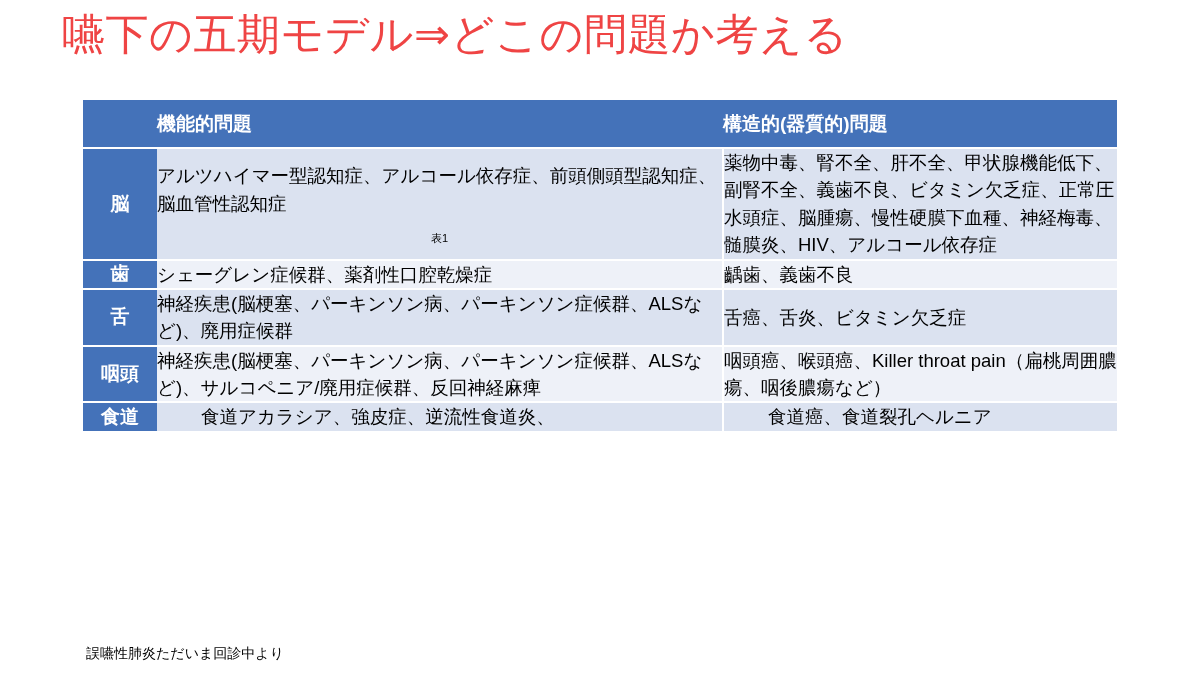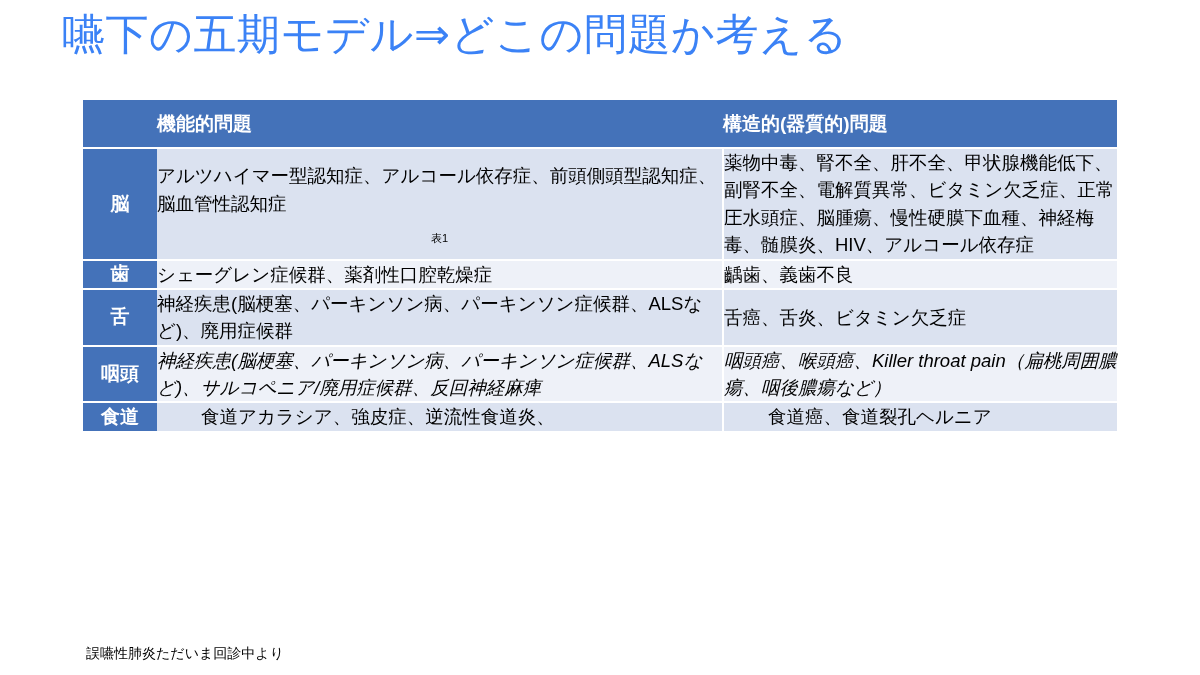--- a/index.html
+++ b/index.html
@@ -20,21 +20,21 @@
     height: 675px;
     box-sizing: border-box;
   }
   .slide-title {
     position: absolute;
     left: 62px;
     top: 8px;
     font-size: 43px;
     line-height: 1.25;
     letter-spacing: 0.5px;
-    color: #3b82f6;
+    color: #ef4444;
     white-space: nowrap;
   }
   .table-wrap {
     position: absolute;
     left: 83px;
     top: 100px;
     width: 960px;
   }
   table.matrix {
     border-collapse: collapse;
@@ -74,21 +74,21 @@
   td.cell {
     font-size: 18.5px;
     line-height: 1.48;
     padding: 10px 13px 11px 13px;
     border-top: 2px solid #ffffff;
     color: #000000;
   }
   .band-a td.cell { background: #dbe2f0; }
   .band-b td.cell { background: #eef1f8; }
   .band-c td.cell { background: #dbe2f0; }
-  .band-d td.cell { background: #eef1f8; font-style: italic; }
+  .band-d td.cell { background: #eef1f8; }
   .band-e td.cell { background: #dbe2f0; padding-left: 44px; }
 
   .cell-func { border-right: 2px solid #ffffff; }
 
   .note-sup {
     display: block;
     text-align: center;
     font-size: 11px;
     line-height: 1.3;
     margin-top: 14px;
@@ -123,21 +123,21 @@
           <th>構造的(器質的)問題</th>
         </tr>
       </thead>
       <tbody>
         <tr class="band-a">
           <td class="row-label">脳</td>
           <td class="cell cell-func">
             <span>アルツハイマー型認知症、アルコール依存症、前頭側頭型認知症、脳血管性認知症</span>
             <span class="note-sup">表1</span>
           </td>
-          <td class="cell">薬物中毒、腎不全、肝不全、甲状腺機能低下、副腎不全、電解質異常、ビタミン欠乏症、正常圧水頭症、脳腫瘍、慢性硬膜下血種、神経梅毒、髄膜炎、HIV、アルコール依存症</td>
+          <td class="cell">薬物中毒、腎不全、肝不全、甲状腺機能低下、副腎不全、義歯不良、ビタミン欠乏症、正常圧水頭症、脳腫瘍、慢性硬膜下血種、神経梅毒、髄膜炎、HIV、アルコール依存症</td>
         </tr>
         <tr class="band-b">
           <td class="row-label">歯</td>
           <td class="cell cell-func">シェーグレン症候群、薬剤性口腔乾燥症</td>
           <td class="cell">齲歯、義歯不良</td>
         </tr>
         <tr class="band-c">
           <td class="row-label">舌</td>
           <td class="cell cell-func">神経疾患(脳梗塞、パーキンソン病、パーキンソン症候群、ALSなど)、廃用症候群</td>
           <td class="cell">舌癌、舌炎、ビタミン欠乏症</td>

